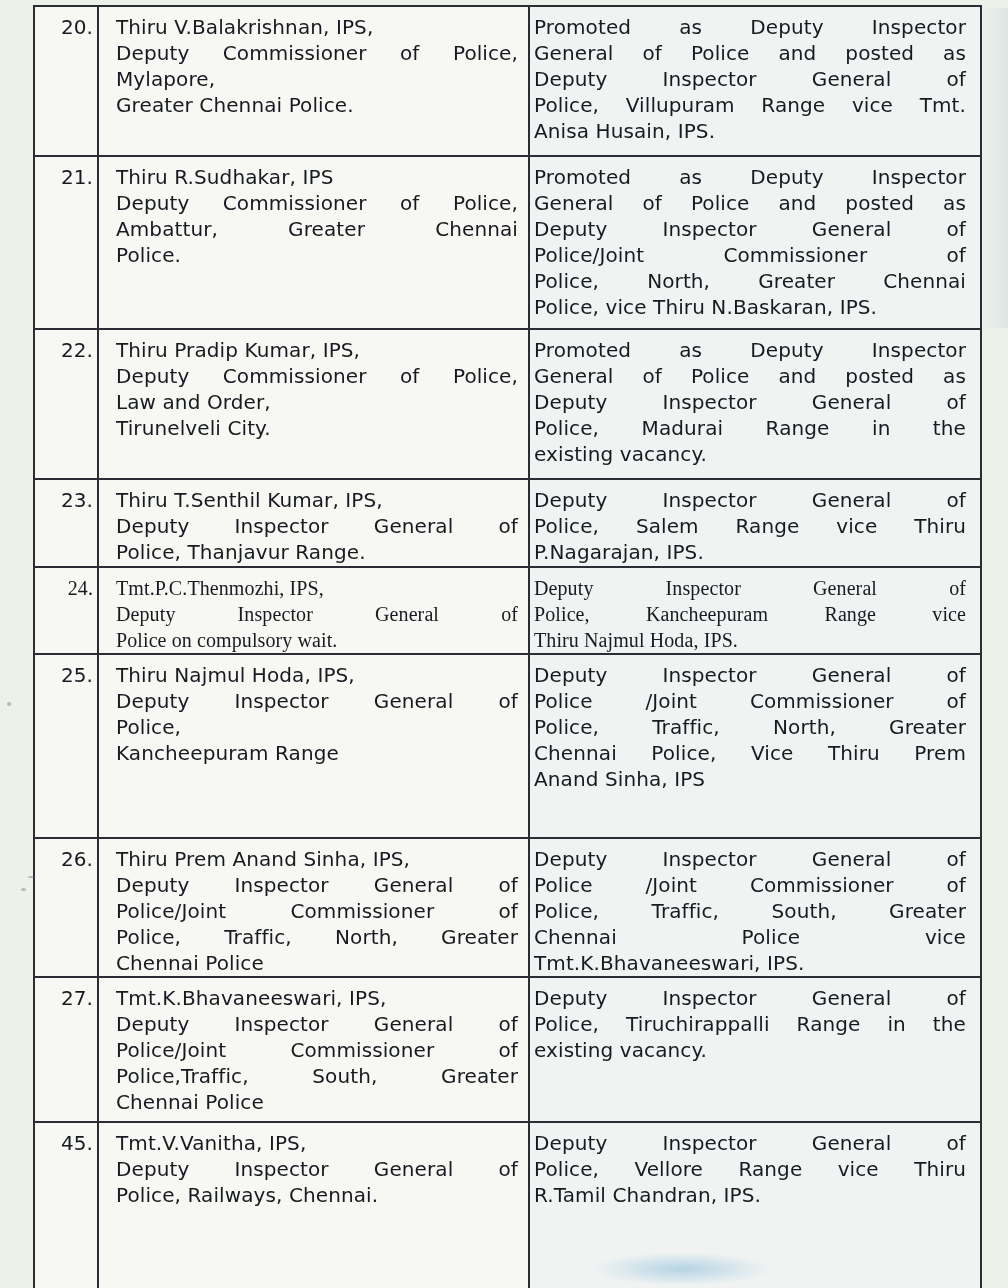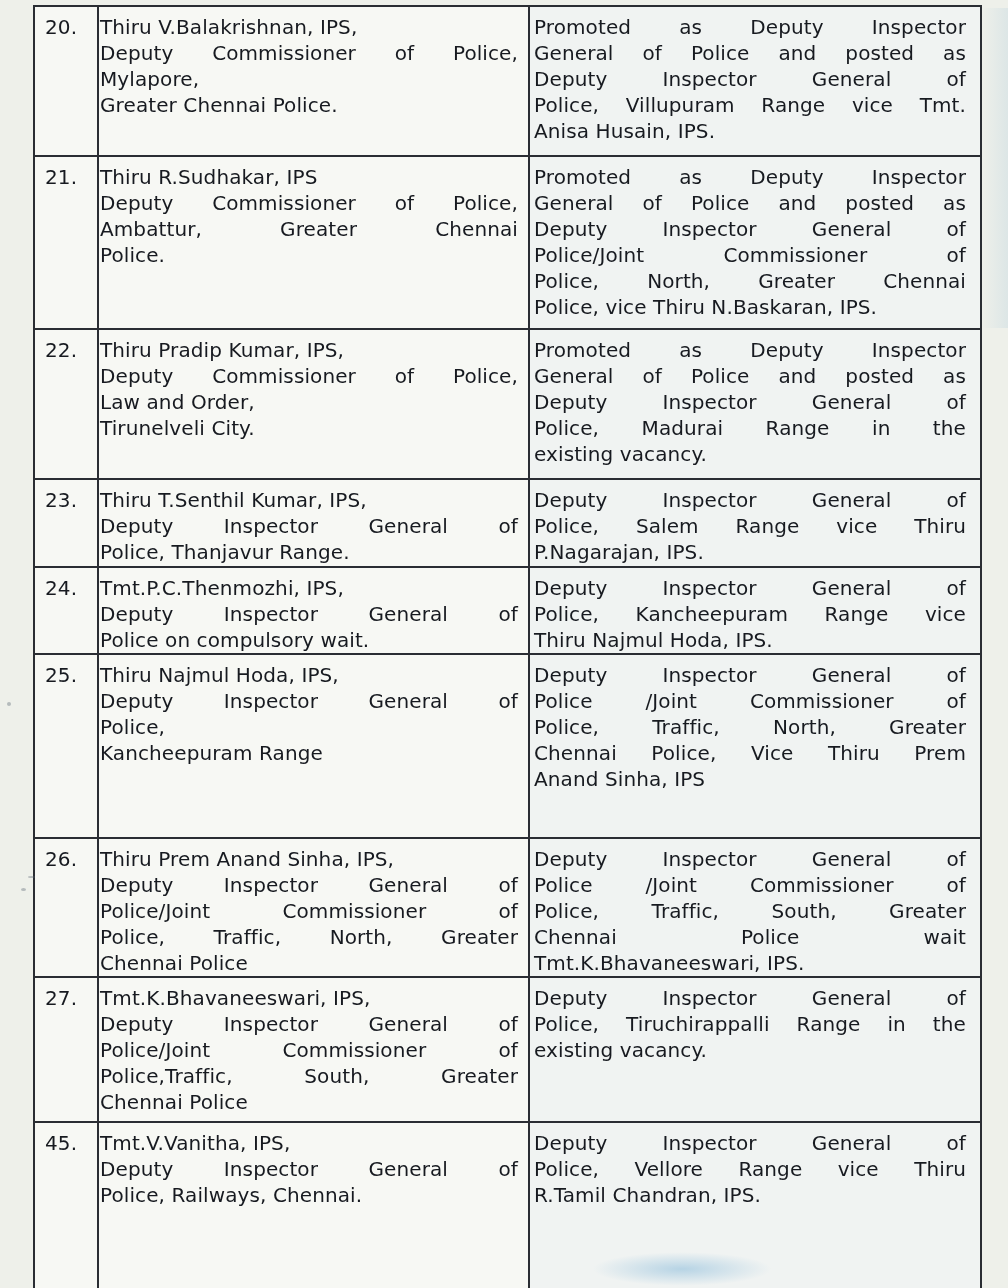--- a/index.html
+++ b/index.html
@@ -19,37 +19,37 @@
     font-size:20px;line-height:26px;letter-spacing:0.1px;
   }
   .page{position:absolute;inset:0;padding:5px 28px 0 33px;}
   table.order-table{
     border-collapse:collapse;width:947px;table-layout:fixed;
   }
   td{
     border:2px solid var(--line);
     vertical-align:top;
     background:var(--cell);
-    padding:7px 10px 0 1px;
+    padding:7px 10px 0 17px;
   }
   td.col-serial{width:64px;padding:7px 4px 0 10px;}
   td.col-officer{width:431px;}
   td.col-order{width:452px;padding:7px 14px 0 4px;background:var(--cell-right);}
   tbody tr:nth-child(1){height:150px;}
   tbody tr:nth-child(2){height:173px;}
   tbody tr:nth-child(3){height:150px;}
   tbody tr:nth-child(4){height:88px;}
-  tbody tr:nth-child(5){height:85px;}
+  tbody tr:nth-child(5){height:85px;font-family:Liberation Serif, serif;}
   tbody tr:nth-child(6){height:184px;}
   tbody tr:nth-child(7){height:128px;}
   tbody tr:nth-child(8){height:145px;}
   tbody tr:nth-child(9){height:168px;}
   .line{text-align:justify;text-align-last:justify;}
   .line.nj{text-align-last:left;}
-  .serial{text-align:left;}
+  .serial{text-align:right;}
   
   .smudge-bottom{
     position:absolute;left:592px;top:1252px;width:180px;height:34px;
     background:radial-gradient(ellipse at center,rgba(125,180,215,.5),rgba(125,180,215,0) 70%);
     pointer-events:none;
   }
   .smudge-right{
     position:absolute;right:0;top:8px;width:26px;height:320px;
     background:linear-gradient(90deg,rgba(150,190,215,0),rgba(150,190,215,.20));
     pointer-events:none;
@@ -176,21 +176,21 @@
             <div class="line nj">Thiru Prem Anand Sinha, IPS,</div>
             <div class="line">Deputy Inspector General of</div>
             <div class="line">Police/Joint Commissioner of</div>
             <div class="line">Police, Traffic, North, Greater</div>
             <div class="line nj">Chennai Police</div>
           </td>
           <td class="col-order">
             <div class="line">Deputy Inspector General of</div>
             <div class="line">Police /Joint Commissioner of</div>
             <div class="line">Police, Traffic, South, Greater</div>
-            <div class="line">Chennai Police wait</div>
+            <div class="line">Chennai Police vice</div>
             <div class="line nj">Tmt.K.Bhavaneeswari, IPS.</div>
           </td>
         </tr>
         <tr>
           <td class="col-serial">
             <div class="serial">27.</div>
           </td>
           <td class="col-officer">
             <div class="line nj">Tmt.K.Bhavaneeswari, IPS,</div>
             <div class="line">Deputy Inspector General of</div>

